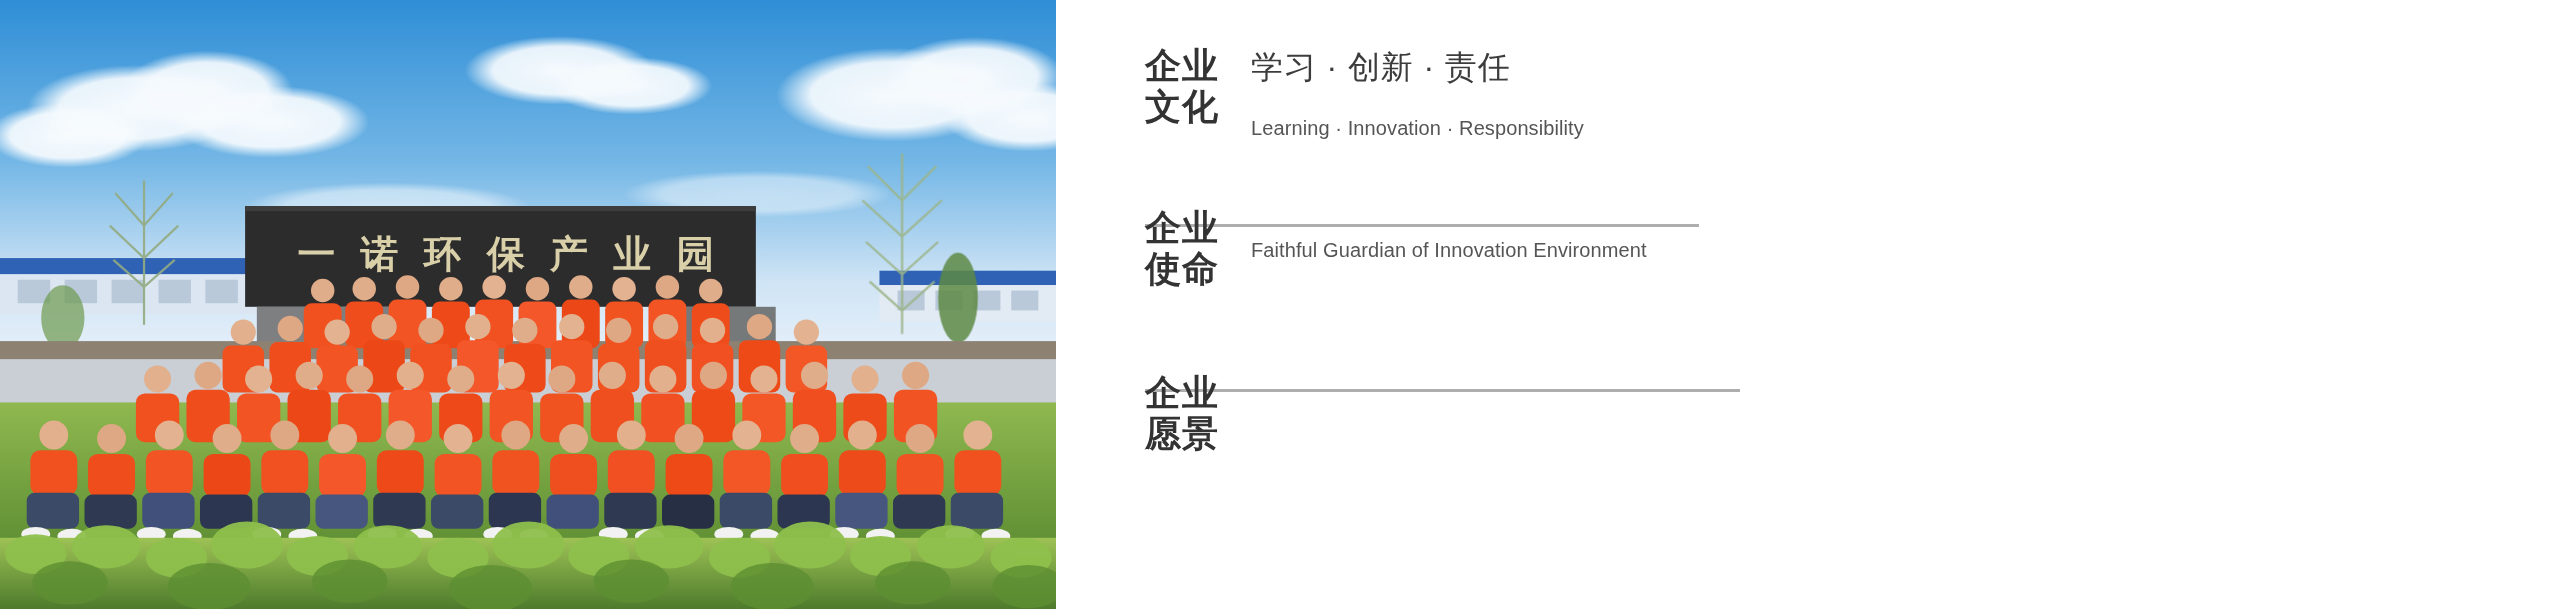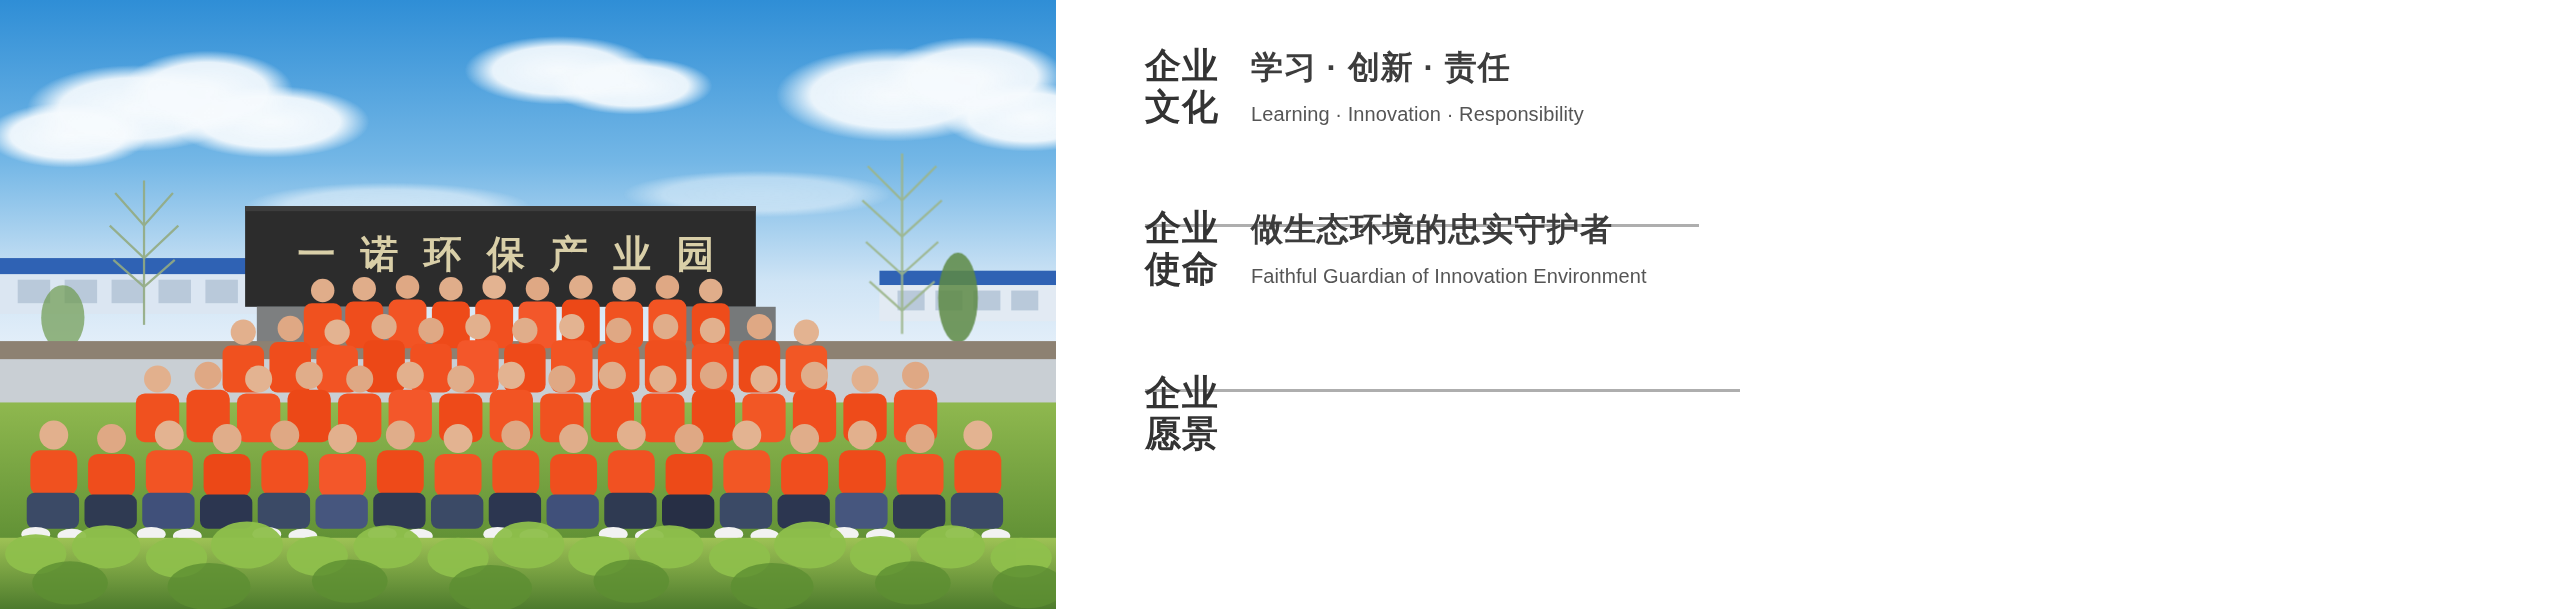--- a/index.html
+++ b/index.html
@@ -66,30 +66,30 @@
   .block-body {
     padding-top: 1.8px;
   }
 
   .title-cn {
     color: #3c3c3c;
     font-size: 32px;
     line-height: 40px;
     letter-spacing: 0.9px;
     white-space: nowrap;
-    font-weight: bold;
+    font-weight: normal;
   }
 
   .title-en {
     color: #555555;
     font-size: 20px;
     line-height: 27px;
     letter-spacing: 0.1px;
     white-space: nowrap;
-    margin-top: 14px;
+    margin-top: 28px;
     font-weight: normal;
   }
 
   
   #block-culture { top: 45px;  left: 89px; }
   #block-mission { top: 207px; left: 89px; }
   #block-vision  { top: 372px; left: 89px; }
 
   
   .divider {
@@ -414,21 +414,20 @@
     </div>
 
     <div class="divider" id="divider-1"></div>
 
     <div class="block" id="block-mission">
       <div class="block-label">
         <span class="lbl-line">企业</span>
         <span class="lbl-line">使命</span>
       </div>
       <div class="block-body">
-        <div class="title-cn">做生态环境的忠实守护者</div>
         <div class="title-en">Faithful Guardian of Innovation Environment</div>
       </div>
     </div>
 
     <div class="divider" id="divider-2"></div>
 
     <div class="block" id="block-vision">
       <div class="block-label">
         <span class="lbl-line">企业</span>
         <span class="lbl-line">愿景</span>

